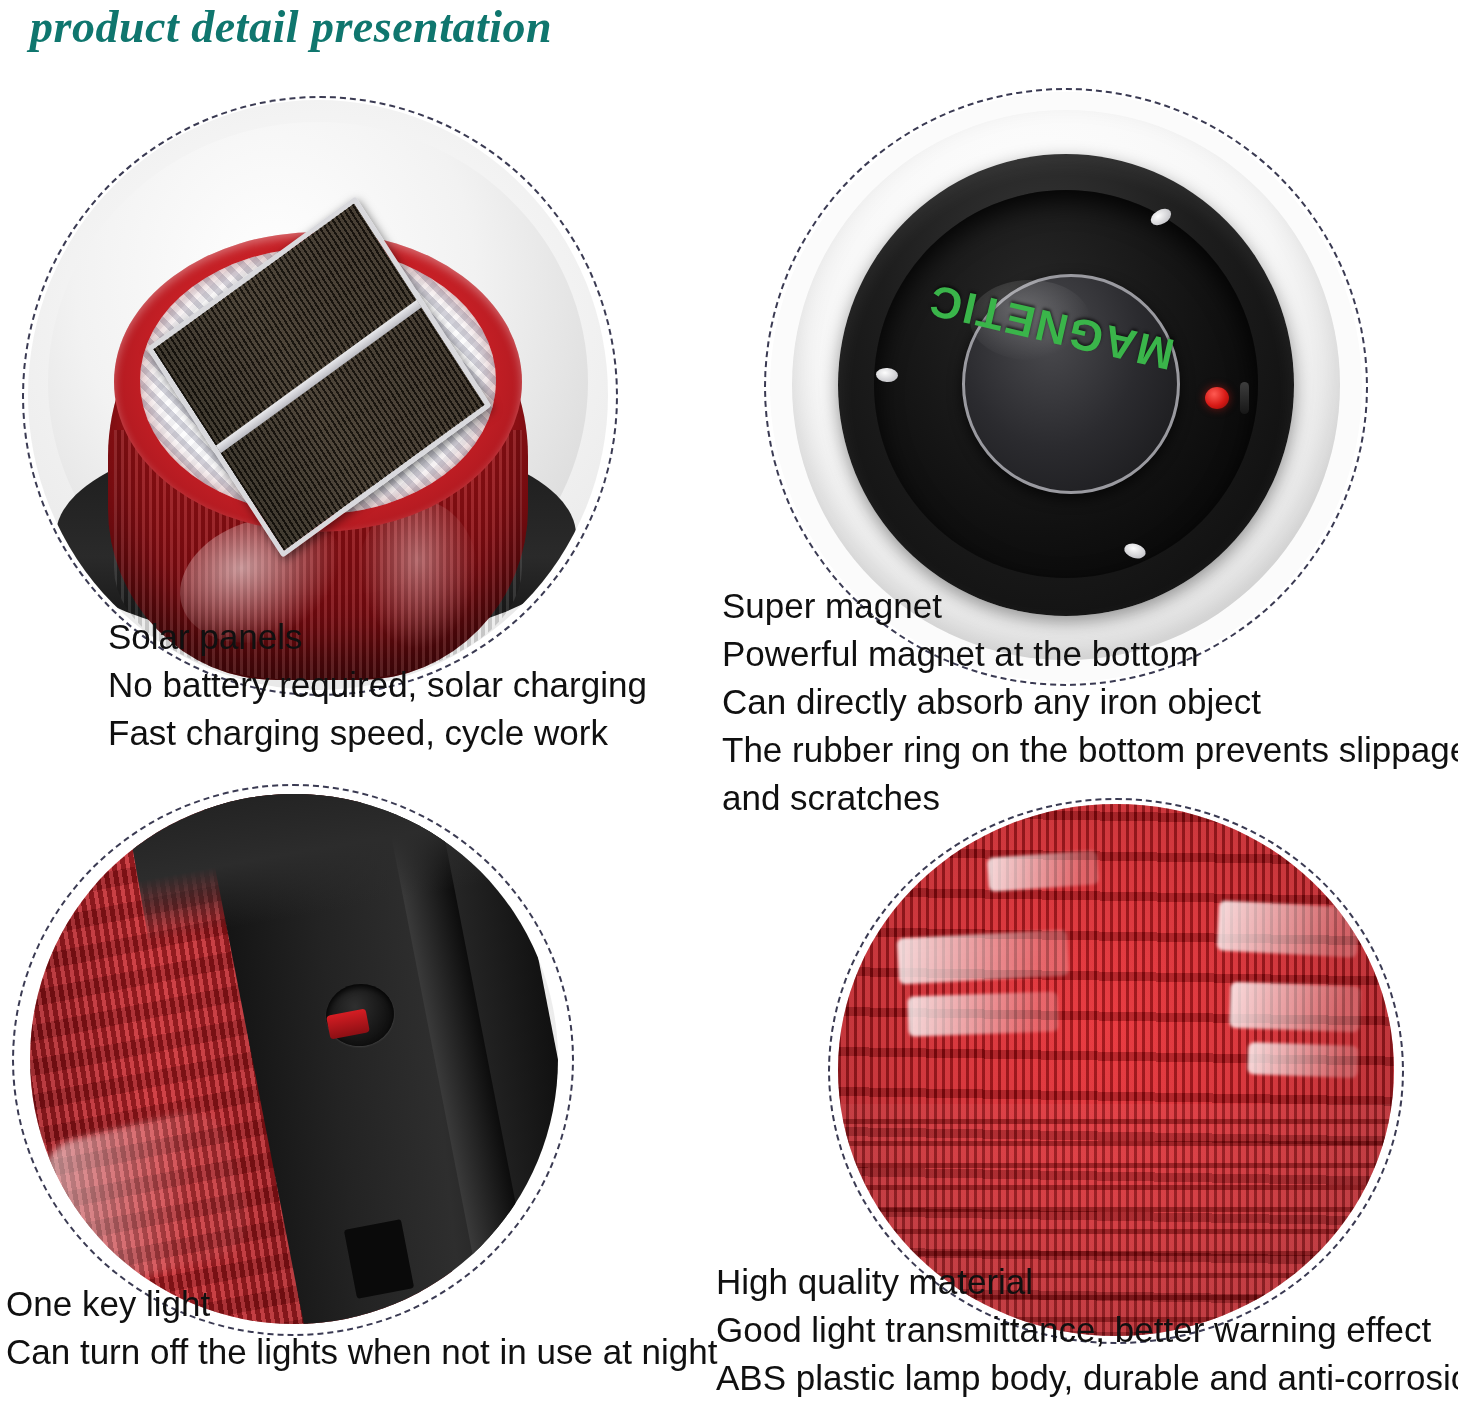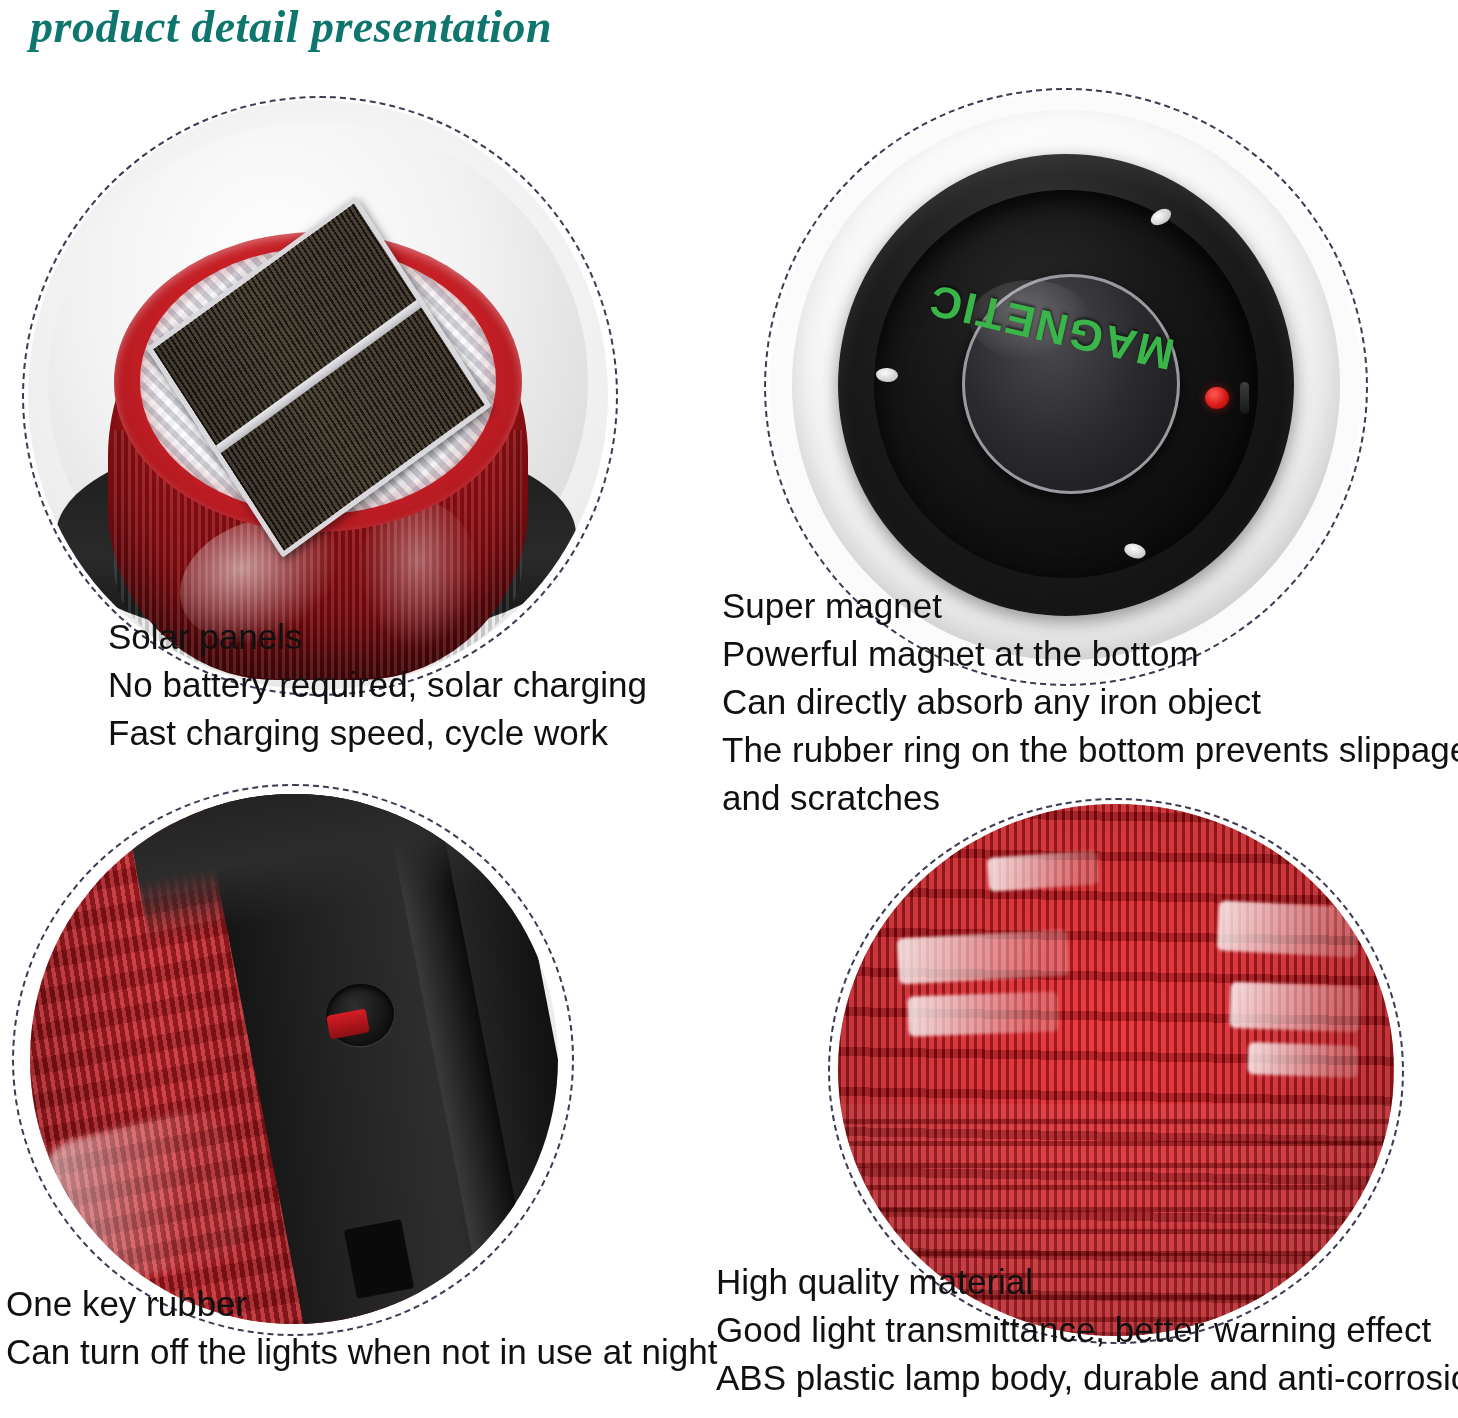--- a/index.html
+++ b/index.html
@@ -252,21 +252,21 @@
     <div id="sw-topshade"></div>
     <div id="sw-red-gloss"></div>
     <div id="sw-hole"></div>
     <div id="sw-hole-red"></div>
     <div id="sw-notch"></div>
   </div>
 </div>
 <div class="dashring" style="left:12px;top:784px;width:562px;height:552px;"></div>
 
 <div class="caption" id="cap-switch">
-  <div>One key rubber</div>
+  <div>One key light</div>
   <div>Can turn off the lights when not in use at night</div>
 </div>
 
 <div class="photo" id="photo-material">
   <div class="bgwhite"></div>
   <div id="mt-clip">
     <div id="mt-base"></div>
     <div id="mt-vribs"></div>
     <div id="mt-hbands"></div>
     <div id="mt-lowertex"></div>

